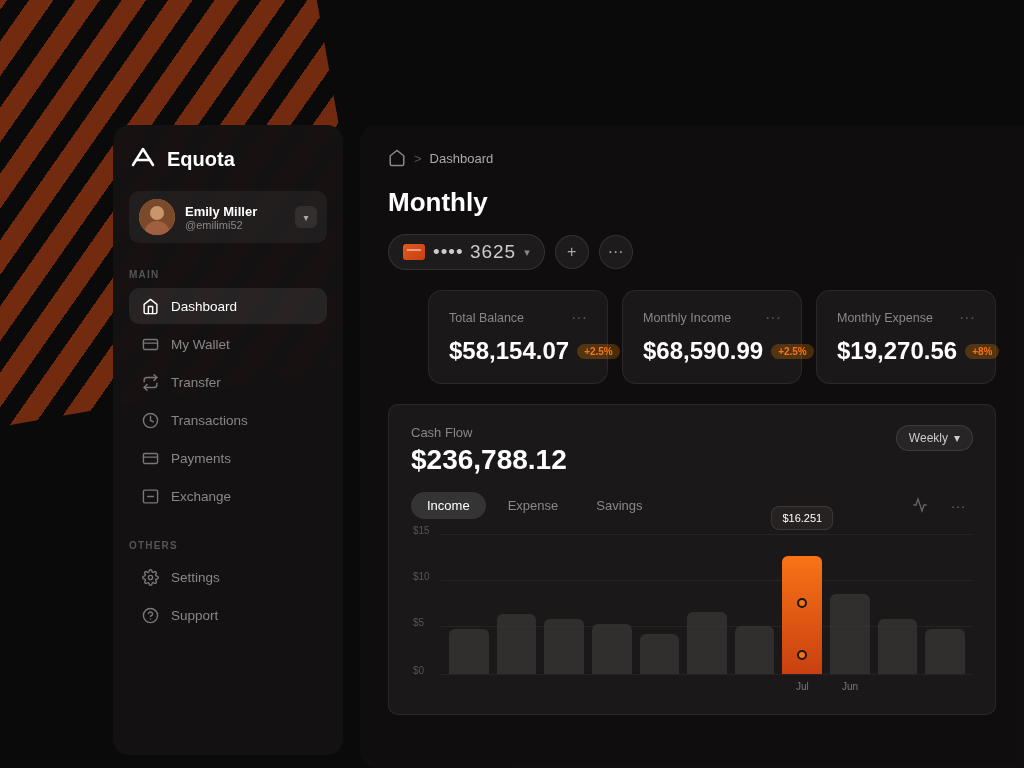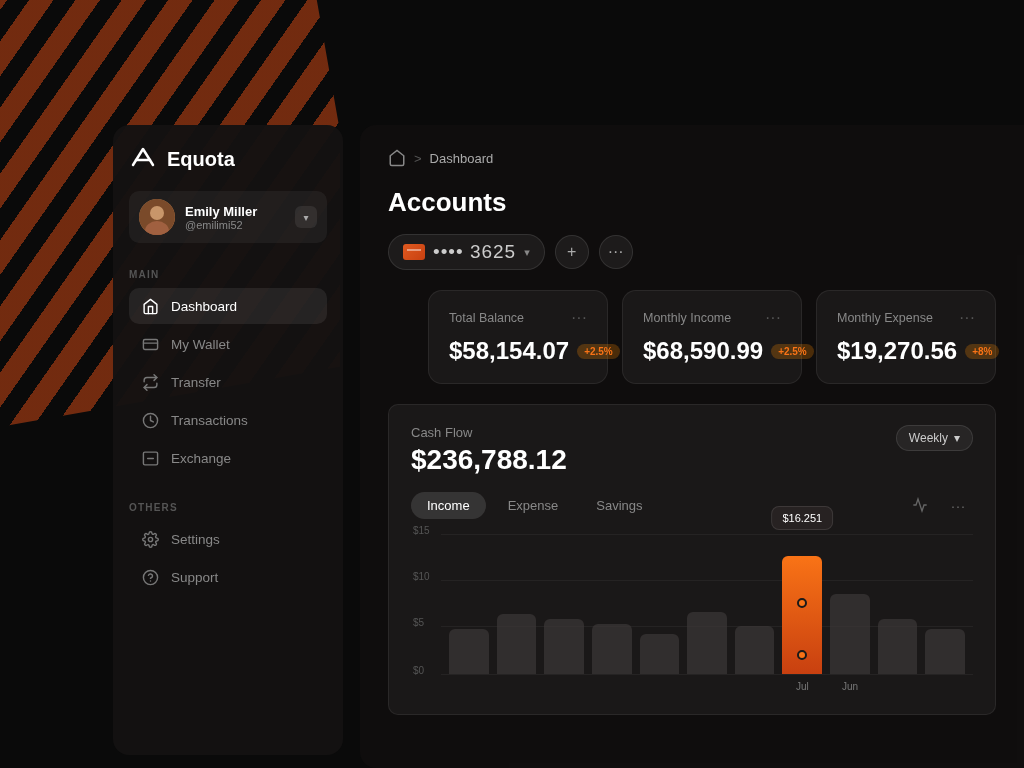--- a/index.html
+++ b/index.html
@@ -536,20 +536,29 @@
     <div class="sidebar-item">
       <div class="sidebar-item-icon">
         <svg width="17" height="17" viewBox="0 0 24 24" fill="none" stroke="currentColor" stroke-width="2" stroke-linecap="round" stroke-linejoin="round">
           <circle cx="12" cy="12" r="10"></circle>
           <polyline points="12 6 12 12 16 14"></polyline>
         </svg>
       </div>
       <span class="sidebar-item-label">Transactions</span>
     </div>
 
+    <div class="sidebar-item">
+      <div class="sidebar-item-icon">
+        <svg width="17" height="17" viewBox="0 0 24 24" fill="none" stroke="currentColor" stroke-width="2" stroke-linecap="round" stroke-linejoin="round">
+          <rect x="2" y="5" width="20" height="14" rx="2"></rect>
+          <line x1="2" y1="10" x2="22" y2="10"></line>
+        </svg>
+      </div>
+      <span class="sidebar-item-label">Payments</span>
+    </div>
 
     <div class="sidebar-item">
       <div class="sidebar-item-icon">
         <svg width="17" height="17" viewBox="0 0 24 24" fill="none" stroke="currentColor" stroke-width="2" stroke-linecap="round" stroke-linejoin="round">
           <rect x="2" y="3" width="20" height="18" rx="2"></rect>
           <line x1="8" y1="12" x2="16" y2="12"></line>
         </svg>
       </div>
       <span class="sidebar-item-label">Exchange</span>
     </div>
@@ -584,21 +593,21 @@
 <div class="main">
 
   <div class="breadcrumb">
     <svg class="breadcrumb-home" viewBox="0 0 24 24" fill="none" stroke="currentColor" stroke-width="2">
       <path d="M3 9l9-7 9 7v11a2 2 0 0 1-2 2H5a2 2 0 0 1-2-2z"></path>
     </svg>
     <span class="breadcrumb-sep">&gt;</span>
     <span class="breadcrumb-current">Dashboard</span>
   </div>
 
-  <h1 class="accounts-title">Accounts</h1>
+  <h1 class="accounts-title">Monthly</h1>
 
   <div class="account-selector">
     <div class="account-pill">
       <div class="account-card-icon">
         <svg width="14" height="10" viewBox="0 0 14 10">
             <rect width="14" height="10" rx="2" fill="transparent"></rect>
             <line x1="0" y1="3" x2="14" y2="3" stroke="rgba(255,255,255,0.6)" stroke-width="1.5"></line>
           </svg>
       </div>
       <span class="account-number">•••• 3625</span>

